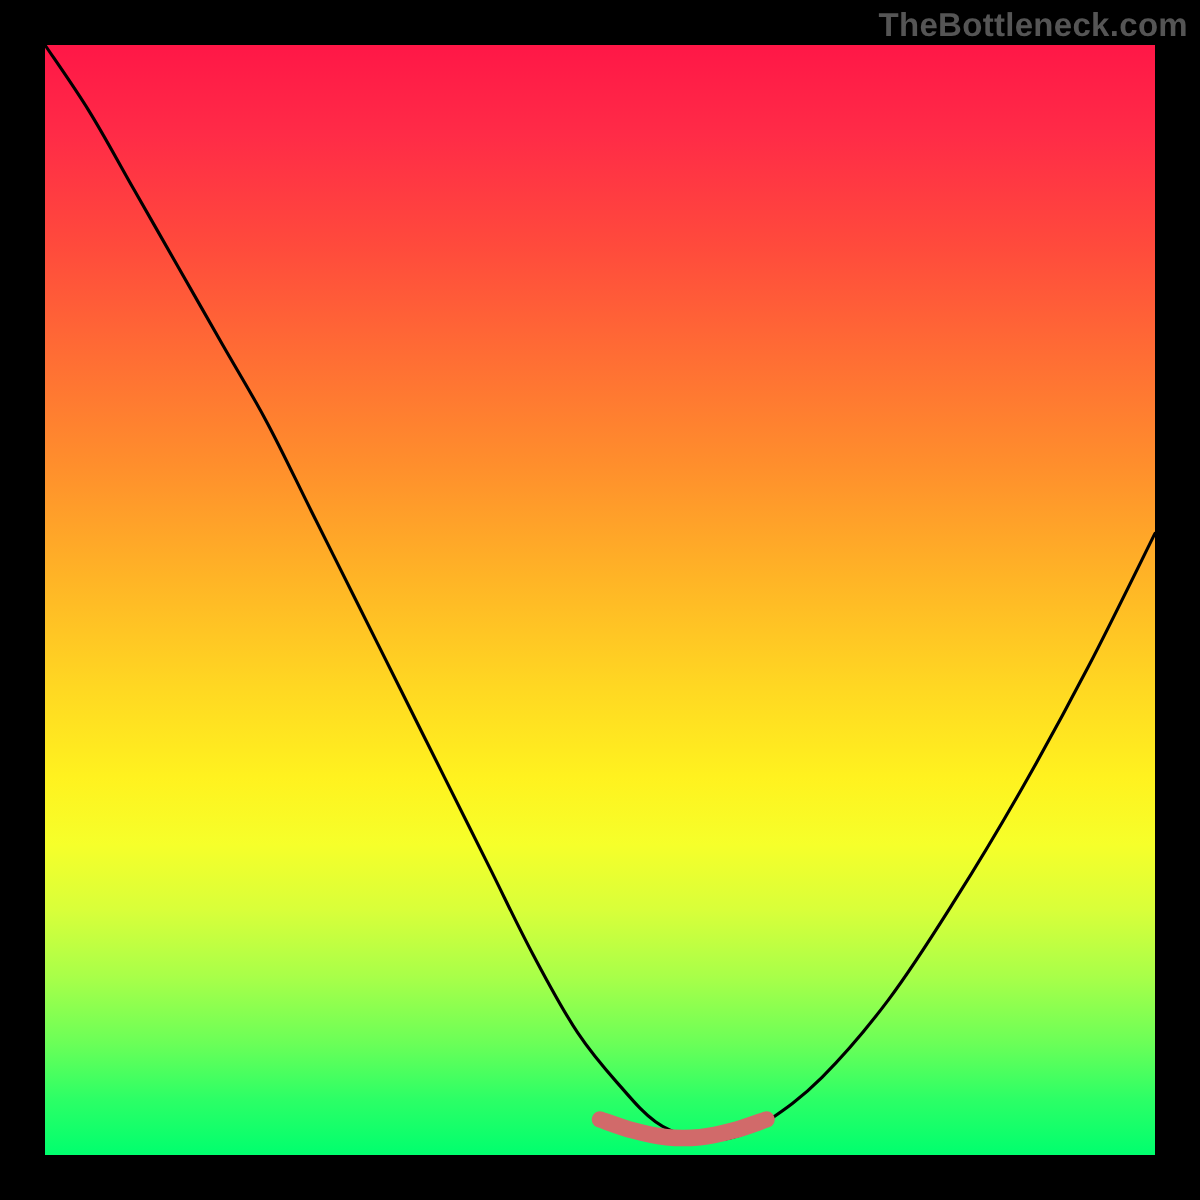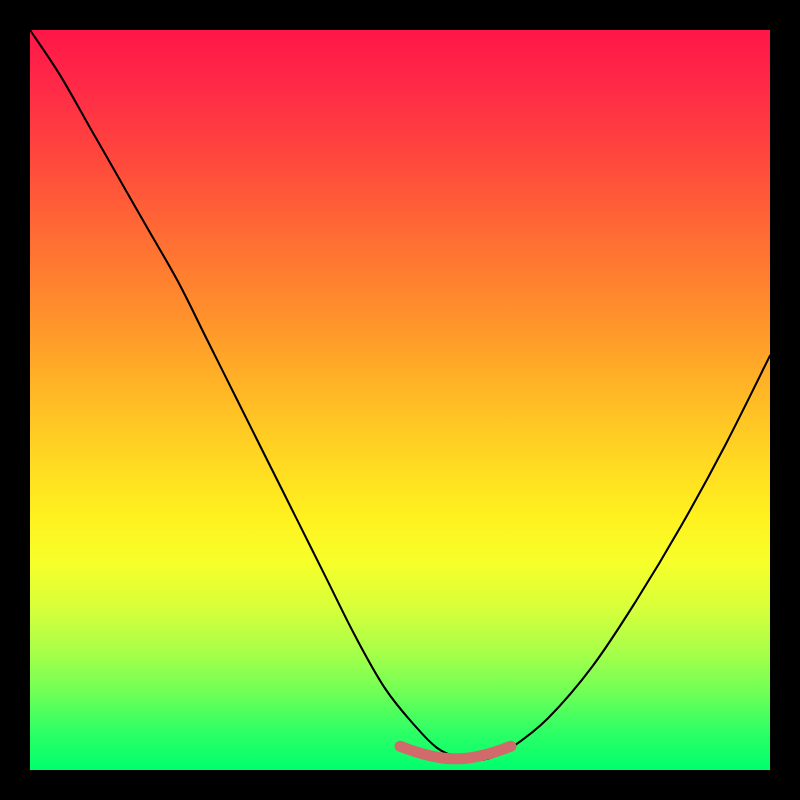--- a/index.html
+++ b/index.html
@@ -72,20 +72,21 @@
     color: #555;
     letter-spacing: 0.2px;
     user-select: none;
   }
 </style>
 </head>
 <body>
 
 <div class="frame">
 
+  <div class="watermark">TheBottleneck.com</div>
 
   <div class="plot-area">
     <svg viewBox="0 0 740 740">
       <path id="curve-path" class="curve" stroke="#000000" d="M 0.00 0.00 C 5.33 7.99, 18.94 27.08, 29.60 44.40 C 40.26 61.72, 48.54 77.55, 59.20 96.20 C 69.86 114.85, 78.14 129.35, 88.80 148.00 C 99.46 166.65, 107.74 181.15, 118.40 199.80 C 129.06 218.45, 137.34 231.62, 148.00 251.60 C 158.66 271.58, 166.94 289.49, 177.60 310.80 C 188.26 332.11, 196.54 348.69, 207.20 370.00 C 217.86 391.31, 226.14 407.89, 236.80 429.20 C 247.46 450.51, 255.74 467.09, 266.40 488.40 C 277.06 509.71, 285.34 526.29, 296.00 547.60 C 306.66 568.91, 314.94 586.82, 325.60 606.80 C 336.26 626.78, 344.54 642.62, 355.20 658.60 C 365.86 674.58, 375.48 684.94, 384.80 695.60 C 394.12 706.26, 399.01 711.94, 407.00 717.80 C 414.99 723.66, 422.54 726.03, 429.20 728.16 C 435.86 730.29, 438.67 729.64, 444.00 729.64 C 449.33 729.64, 452.14 730.29, 458.80 728.16 C 465.46 726.03, 470.34 724.99, 481.00 717.80 C 491.66 710.61, 503.35 702.85, 518.00 688.20 C 532.65 673.55, 546.42 657.71, 562.40 636.40 C 578.38 615.09, 590.82 595.11, 606.80 569.80 C 622.78 544.49, 635.22 523.77, 651.20 495.80 C 667.18 467.83, 679.62 445.04, 695.60 414.40 C 711.58 383.76, 732.01 341.58, 740.00 325.60"></path>
       <path id="marker-path" class="marker" stroke="#d16a6a" d="M 370.00 716.32 C 374.00 717.65, 384.21 721.59, 392.20 723.72 C 400.19 725.85, 406.41 727.36, 414.40 728.16 C 422.39 728.96, 428.61 728.96, 436.60 728.16 C 444.59 727.36, 450.81 725.85, 458.80 723.72 C 466.79 721.59, 477.00 717.65, 481.00 716.32"></path>
     </svg>
   </div>
 
 </div>
 

